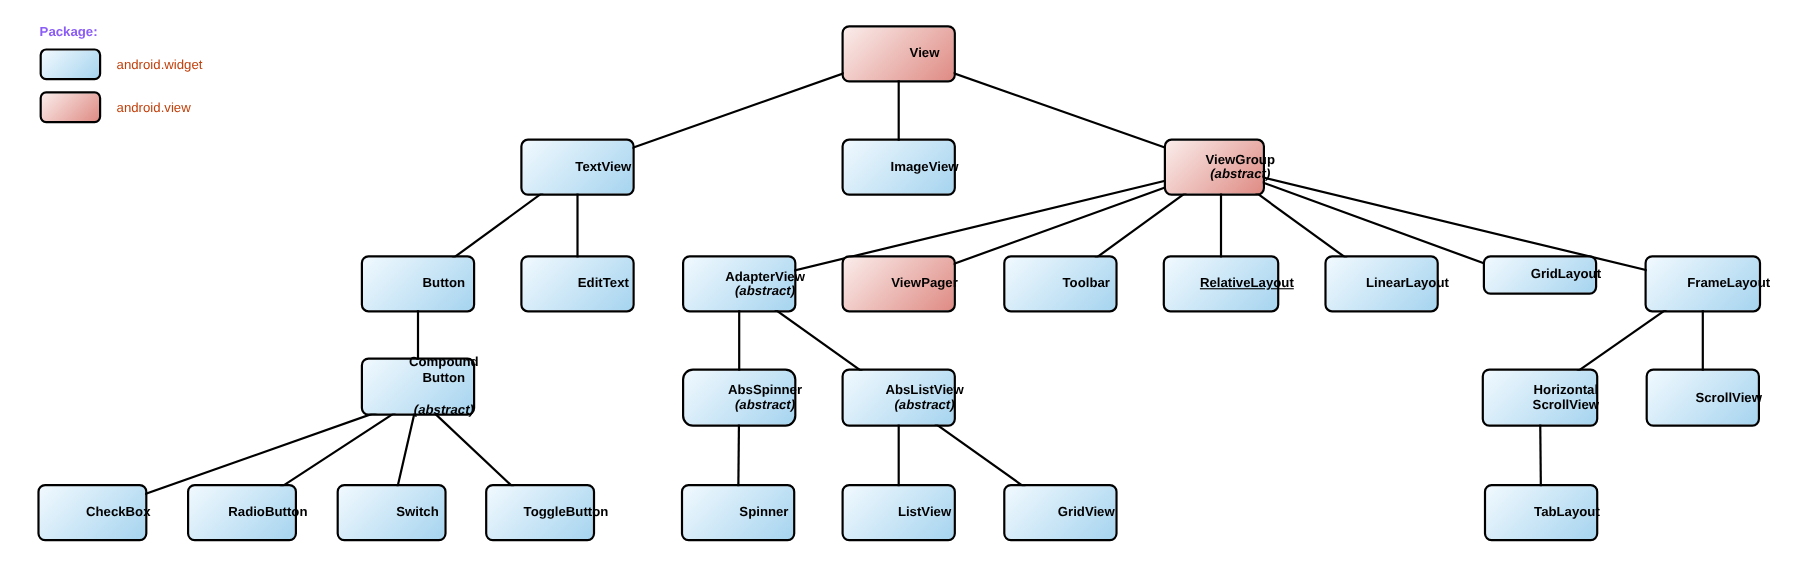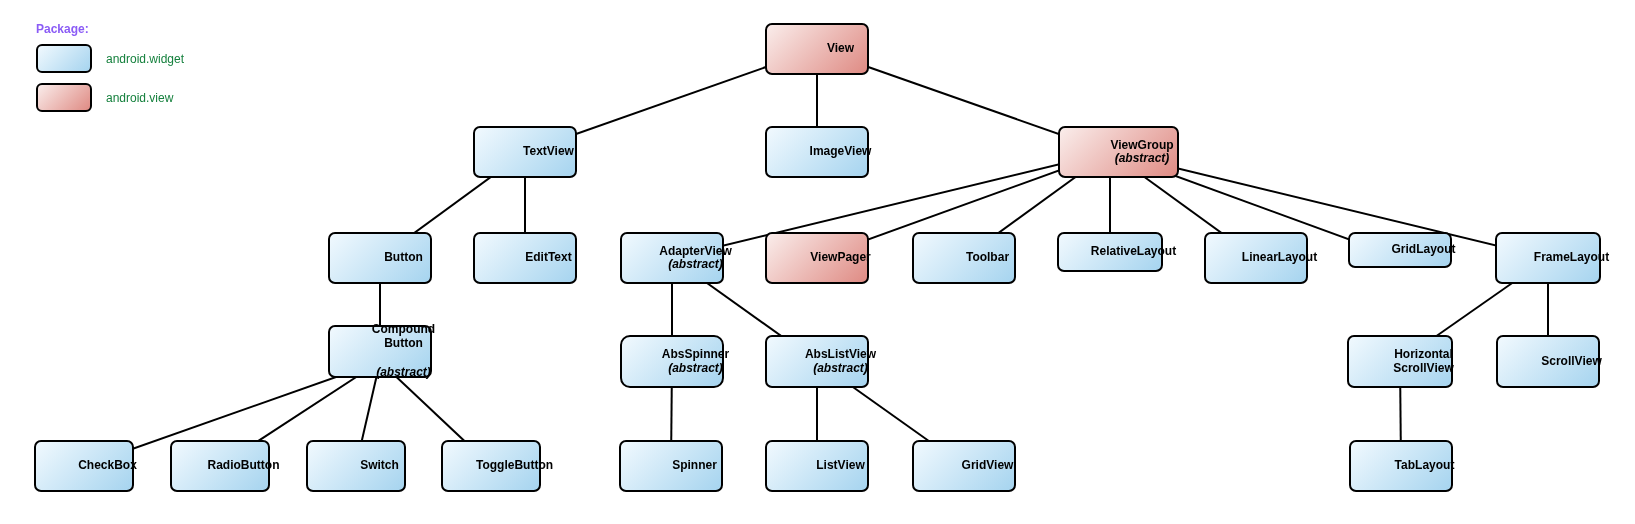--- a/index.html
+++ b/index.html
@@ -63,21 +63,21 @@
   .legend-swatch {
     box-sizing: border-box;
     width: 56px;
     height: 29px;
     border: 2px solid #000000;
     border-radius: 6px;
     margin-right: 14px;
   }
   .legend-label {
     font-size: 12px;
-    color: #15803d;
+    color: #c2410c;
   }
 </style>
 </head>
 <body>
 
 <div class="canvas">
   <svg id="edge-svg" xmlns="http://www.w3.org/2000/svg">
       <line x1="817" y1="49" x2="525" y2="152" stroke="#000000"></line>
       <line x1="817" y1="49" x2="817" y2="152" stroke="#000000"></line>
       <line x1="817" y1="49" x2="1110" y2="152" stroke="#000000"></line>
@@ -107,41 +107,41 @@
   <div id="nodes-layer">
       <div class="node" style="left: 765px; top: 23px; width: 104px; height: 52px; background: linear-gradient(135deg, rgb(250, 237, 235) 0%, rgb(223, 139, 132) 100%); border-color: rgb(0, 0, 0);">
         <span class="lbl">View</span>
       </div>
       <div class="node" style="left: 473px; top: 126px; width: 104px; height: 52px; background: linear-gradient(135deg, rgb(241, 249, 254) 0%, rgb(166, 212, 239) 100%); border-color: rgb(0, 0, 0);">
         <span class="lbl">TextView</span>
       </div>
       <div class="node" style="left: 765px; top: 126px; width: 104px; height: 52px; background: linear-gradient(135deg, rgb(241, 249, 254) 0%, rgb(166, 212, 239) 100%); border-color: rgb(0, 0, 0);">
         <span class="lbl">ImageView</span>
       </div>
-      <div class="node" style="left: 1058px; top: 126px; width: 121px; height: 52px; background: linear-gradient(135deg, rgb(250, 237, 235) 0%, rgb(223, 139, 132) 100%); border-color: rgb(0, 0, 0);">
+      <div class="node" style="left: 1058px; top: 126px; width: 92px; height: 52px; background: linear-gradient(135deg, rgb(250, 237, 235) 0%, rgb(223, 139, 132) 100%); border-color: rgb(0, 0, 0);">
         <span class="lbl">ViewGroup</span>
         <span class="sub">(abstract)</span>
       </div>
       <div class="node" style="left: 328px; top: 232px; width: 104px; height: 52px; background: linear-gradient(135deg, rgb(241, 249, 254) 0%, rgb(166, 212, 239) 100%); border-color: rgb(0, 0, 0);">
         <span class="lbl">Button</span>
       </div>
       <div class="node" style="left: 473px; top: 232px; width: 104px; height: 52px; background: linear-gradient(135deg, rgb(241, 249, 254) 0%, rgb(166, 212, 239) 100%); border-color: rgb(0, 0, 0);">
         <span class="lbl">EditText</span>
       </div>
       <div class="node" style="left: 620px; top: 232px; width: 104px; height: 52px; background: linear-gradient(135deg, rgb(241, 249, 254) 0%, rgb(166, 212, 239) 100%); border-color: rgb(0, 0, 0);">
         <span class="lbl">AdapterView</span>
         <span class="sub">(abstract)</span>
       </div>
       <div class="node" style="left: 765px; top: 232px; width: 104px; height: 52px; background: linear-gradient(135deg, rgb(250, 237, 235) 0%, rgb(223, 139, 132) 100%); border-color: rgb(0, 0, 0);">
         <span class="lbl">ViewPager</span>
       </div>
       <div class="node" style="left: 912px; top: 232px; width: 104px; height: 52px; background: linear-gradient(135deg, rgb(241, 249, 254) 0%, rgb(166, 212, 239) 100%); border-color: rgb(0, 0, 0);">
         <span class="lbl">Toolbar</span>
       </div>
-      <div class="node" style="left: 1057px; top: 232px; width: 106px; height: 40px; background: linear-gradient(135deg, rgb(241, 249, 254) 0%, rgb(166, 212, 239) 100%); border-color: rgb(0, 0, 0);">
+      <div class="node" style="left: 1057px; top: 232px; width: 106px; height: 52px; background: linear-gradient(135deg, rgb(241, 249, 254) 0%, rgb(166, 212, 239) 100%); border-color: rgb(0, 0, 0); text-decoration: underline;">
         <span class="lbl">RelativeLayout</span>
       </div>
       <div class="node" style="left: 1204px; top: 232px; width: 104px; height: 52px; background: linear-gradient(135deg, rgb(241, 249, 254) 0%, rgb(166, 212, 239) 100%); border-color: rgb(0, 0, 0);">
         <span class="lbl">LinearLayout</span>
       </div>
       <div class="node" style="left: 1348px; top: 232px; width: 104px; height: 36px; background: linear-gradient(135deg, rgb(241, 249, 254) 0%, rgb(166, 212, 239) 100%); border-color: rgb(0, 0, 0);">
         <span class="lbl">GridLayout</span>
       </div>
       <div class="node" style="left: 1495px; top: 232px; width: 106px; height: 52px; background: linear-gradient(135deg, rgb(241, 249, 254) 0%, rgb(166, 212, 239) 100%); border-color: rgb(0, 0, 0);">
         <span class="lbl">FrameLayout</span>

